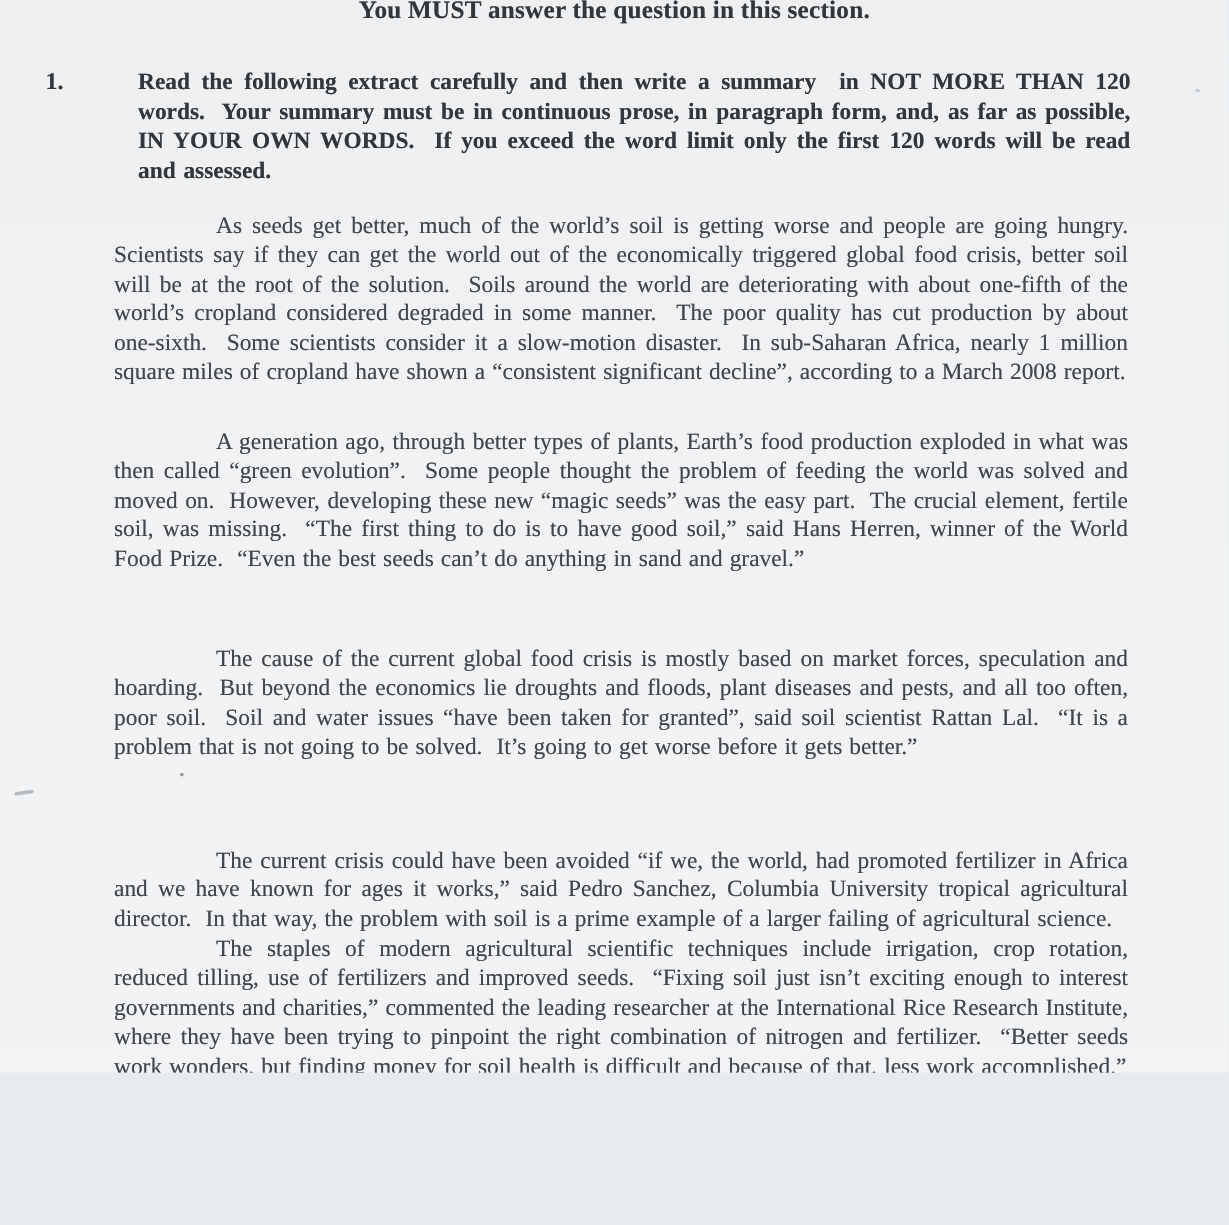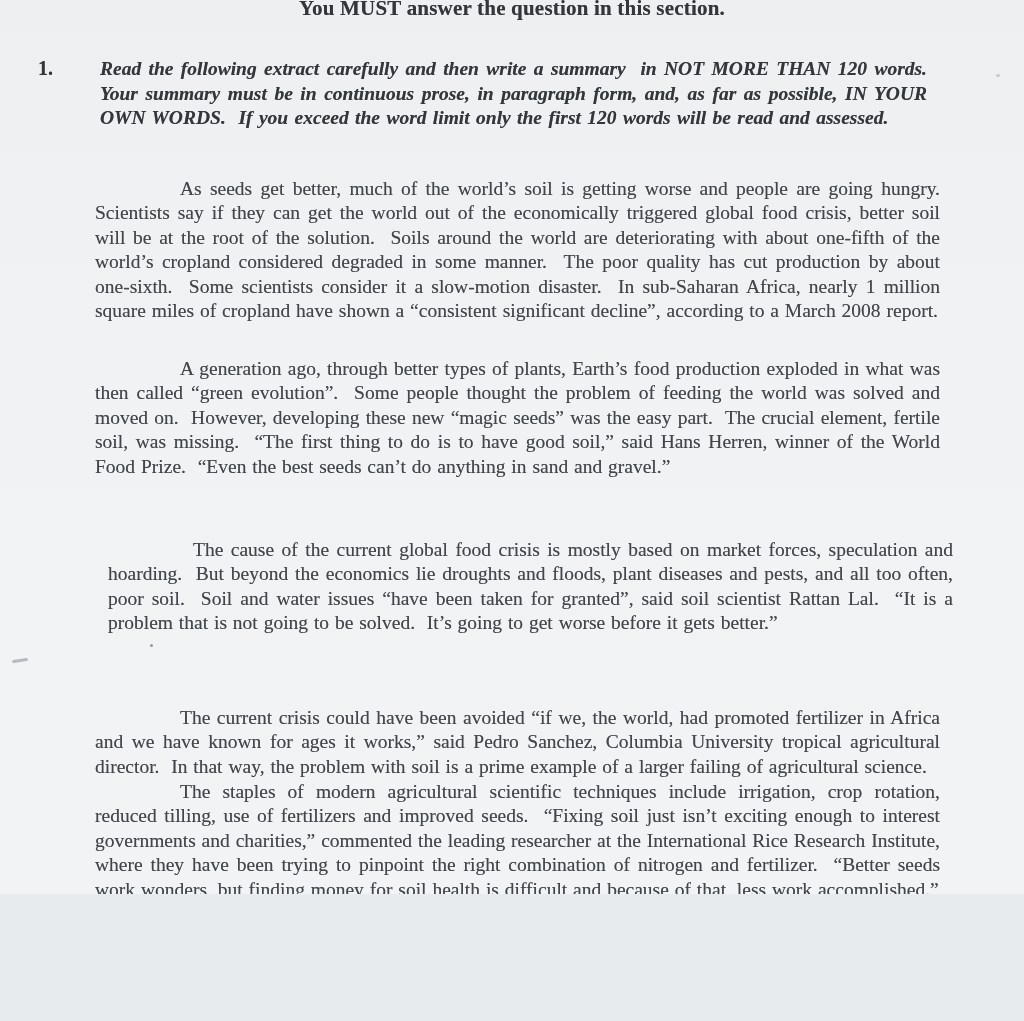--- a/index.html
+++ b/index.html
@@ -33,50 +33,49 @@
     position: absolute;
     left: 38px;
     top: 57px;
     font-weight: bold;
     font-size: 20px;
     color: #33373a;
     text-shadow: 0 0 0.5px rgba(50,54,58,0.55);
   }
   .instructions {
     position: absolute;
-    left: 100px;
+    left: 115px;
     top: 57px;
     width: 827px;
     font-weight: bold;
     font-size: 19.5px;
     line-height: 24.5px;
     text-align: justify;
     white-space: pre-wrap;
     color: #33373a;
     word-spacing: 1.5px;
     text-shadow: 0 0 0.5px rgba(50,54,58,0.55);
-    font-style: italic;
   }
   .para {
     position: absolute;
     left: 95px;
     width: 845px;
     font-size: 19.5px;
     line-height: 24.4px;
     text-align: justify;
     white-space: pre-wrap;
     text-indent: 85px;
     color: #42464a;
     word-spacing: 1px;
     text-shadow: 0 0 0.45px rgba(62,66,70,0.5);
     margin: 0;
   }
   .p1 { top: 177px; }
   .p2 { top: 357px; }
-  .p3 { top: 538px; margin-left: 13px; }
+  .p3 { top: 538px; }
   .p4 { top: 706px; }
   .p5 { top: 780px; }
   .attribution {
     position: absolute;
     top: 958px;
     right: 84px;
     text-align: right;
     font-style: italic;
     font-size: 20px;
     line-height: 26.5px;

